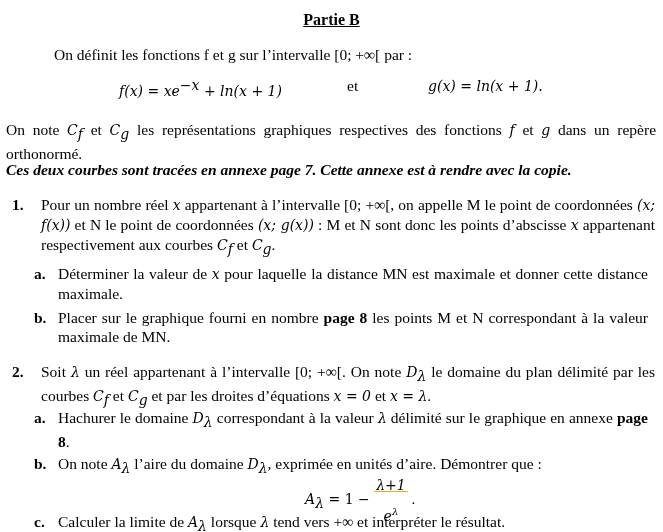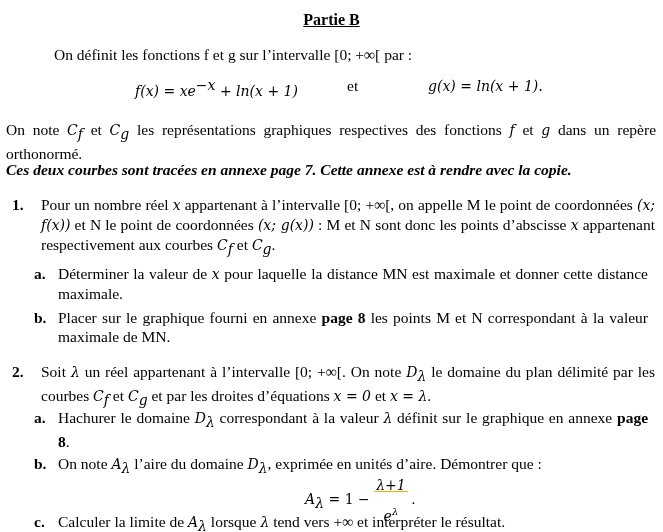--- a/index.html
+++ b/index.html
@@ -24,21 +24,21 @@
   sub { font-size: 10px; }
   sup { font-size: 10px; }
 </style>
 </head>
 <body>
 
 <div class="abs title">Partie B</div>
 
 <div class="abs p" style="top:45px;margin-left:48px;">On définit les fonctions f et g sur l’intervalle [0; +∞[ par :</div>
 
-<div class="abs" style="top:76px; left:135px;">
+<div class="abs" style="top:76px; left:119px;">
   <span class="math">f(x) =  xe</span><sup class="math">−x</sup><span class="math"> + ln(x + 1)</span>
 </div>
 <div class="abs" style="top:76px; left:347px;">et</div>
 <div class="abs" style="top:76px; left:400px;margin-left:28px;">
   <span class="math">g(x) = ln(x + 1).</span>
 </div>
 
 <div class="abs p" style="top:120px;">
   <span>On note </span><span class="math">C</span><sub class="math">f</sub><span> et </span><span class="math">C</span><sub class="math">g</sub><span> les représentations graphiques respectives des fonctions </span><span class="math">f</span><span> et </span><span class="math">g</span><span> dans un repère orthonormé.</span>
 </div>
@@ -51,31 +51,31 @@
   </div>
 </div>
 
 <span class="sub-label" style="top:264px;">a.</span>
 <div class="sub-text" style="top:264px;">
   <span>Déterminer la valeur de </span><span class="math">x</span><span> pour laquelle la distance MN est maximale et donner cette distance maximale.</span>
 </div>
 
 <span class="sub-label" style="top:308px;">b.</span>
 <div class="sub-text" style="top:308px;">
-  <span>Placer sur le graphique fourni en annexe </span><b>page 8</b><span> les points M et N correspondant à la valeur maximale de MN.</span>
+  <span>Placer sur le graphique fourni en nombre </span><b>page 8</b><span> les points M et N correspondant à la valeur maximale de MN.</span>
 </div>
 
 <span class="num" style="top:362px;">2.</span>
 <div class="qtext" style="top:362px;">
   <span>Soit </span><span class="math">λ</span><span> un réel appartenant à l’intervalle [0; +∞[. On note </span><span class="math">D</span><sub class="math">λ</sub><span> le domaine du plan délimité par les courbes </span><span class="math">C</span><sub class="math">f</sub><span> et </span><span class="math">C</span><sub class="math">g</sub><span> et par les droites d’équations </span><span class="math">x = 0</span><span> et </span><span class="math">x = λ</span><span>.</span>
 </div>
 
 <span class="sub-label" style="top:408px;">a.</span>
 <div class="sub-text" style="top:408px;">
-  <span>Hachurer le domaine </span><span class="math">D</span><sub class="math">λ</sub><span> correspondant à la valeur </span><span class="math">λ</span><span> définit sur le graphique en annexe </span><b>page 8</b><span>.</span>
+  <span>Hachurer le domaine </span><span class="math">D</span><sub class="math">λ</sub><span> correspondant à la valeur </span><span class="math">λ</span><span> délimité sur le graphique en annexe </span><b>page 8</b><span>.</span>
 </div>
 
 <span class="sub-label" style="top:454px;">b.</span>
 <div class="sub-text" style="top:454px;">
   <span>On note </span><span class="math">A</span><sub class="math">λ</sub><span> l’aire du domaine </span><span class="math">D</span><sub class="math">λ</sub><span>, exprimée en unités d’aire. Démontrer que :</span>
 </div>
 
 <div class="abs" style="top:480px; left:305px;">
   <span class="math">A</span><sub class="math">λ</sub><span class="mathn"> = 1 − </span><span class="frac"><span class="top math">λ+1</span><span class="bot math"><span>e</span><sup>λ</sup></span></span><span> .</span>
 </div>

